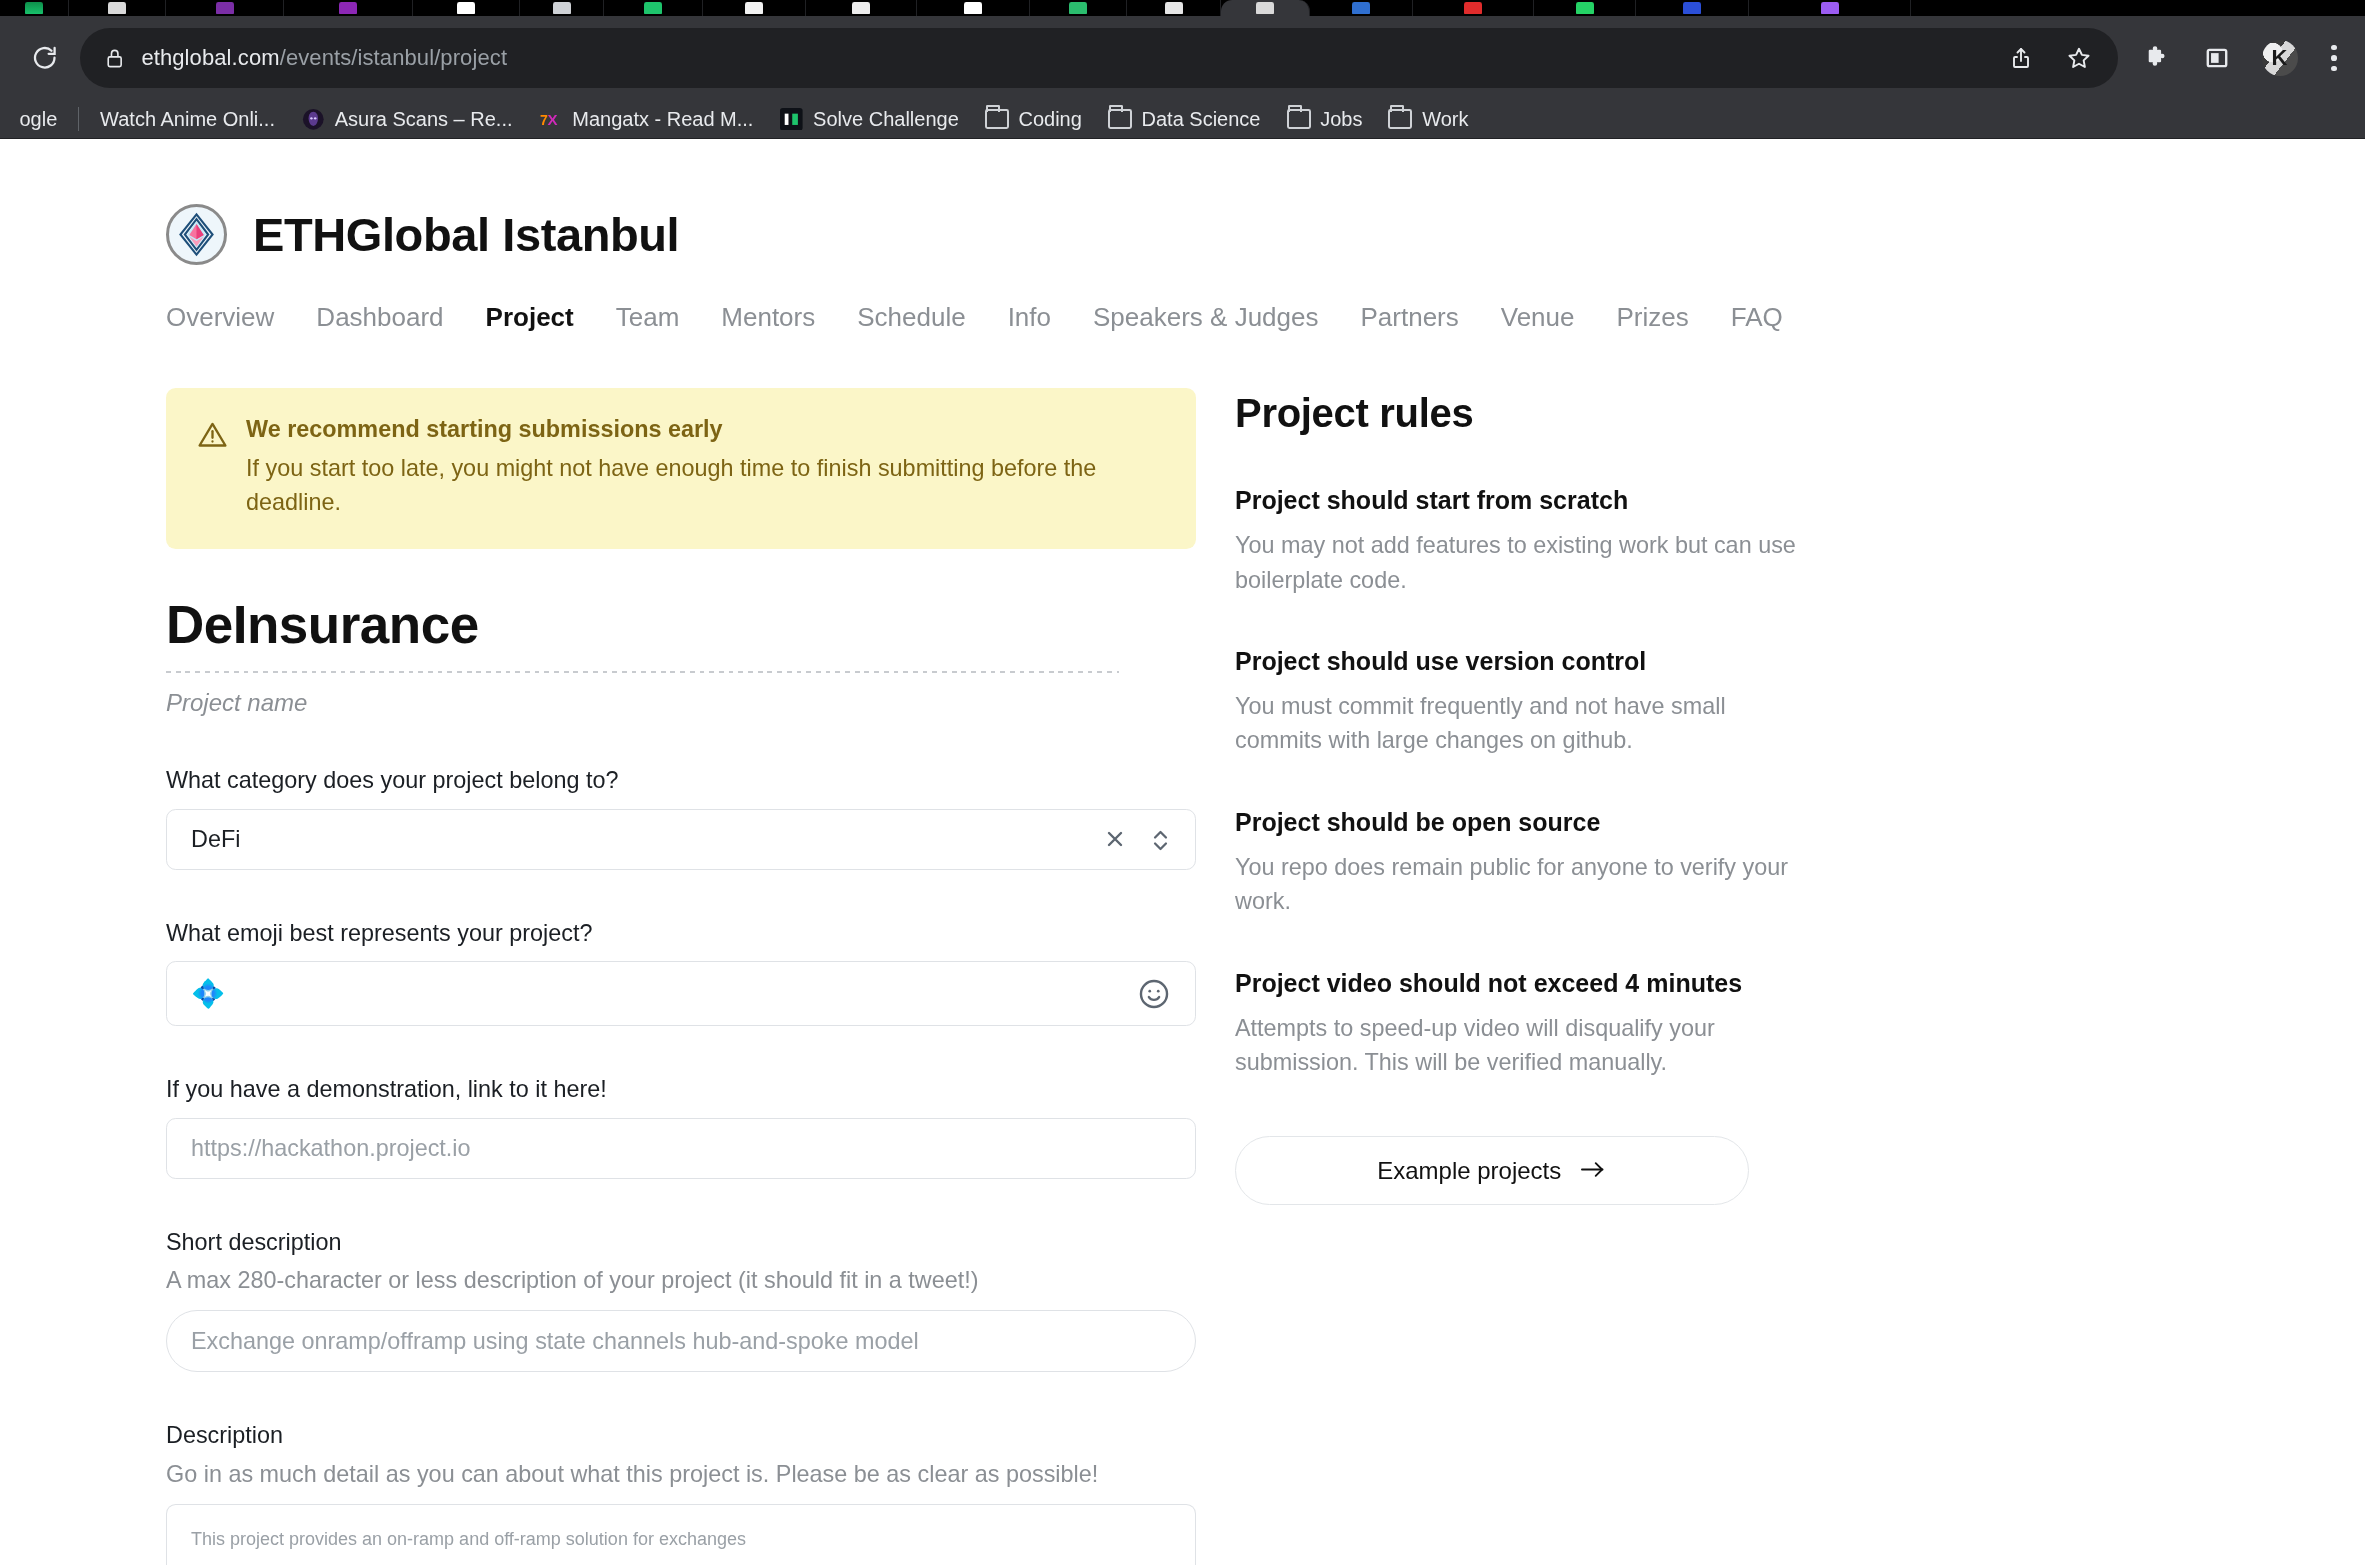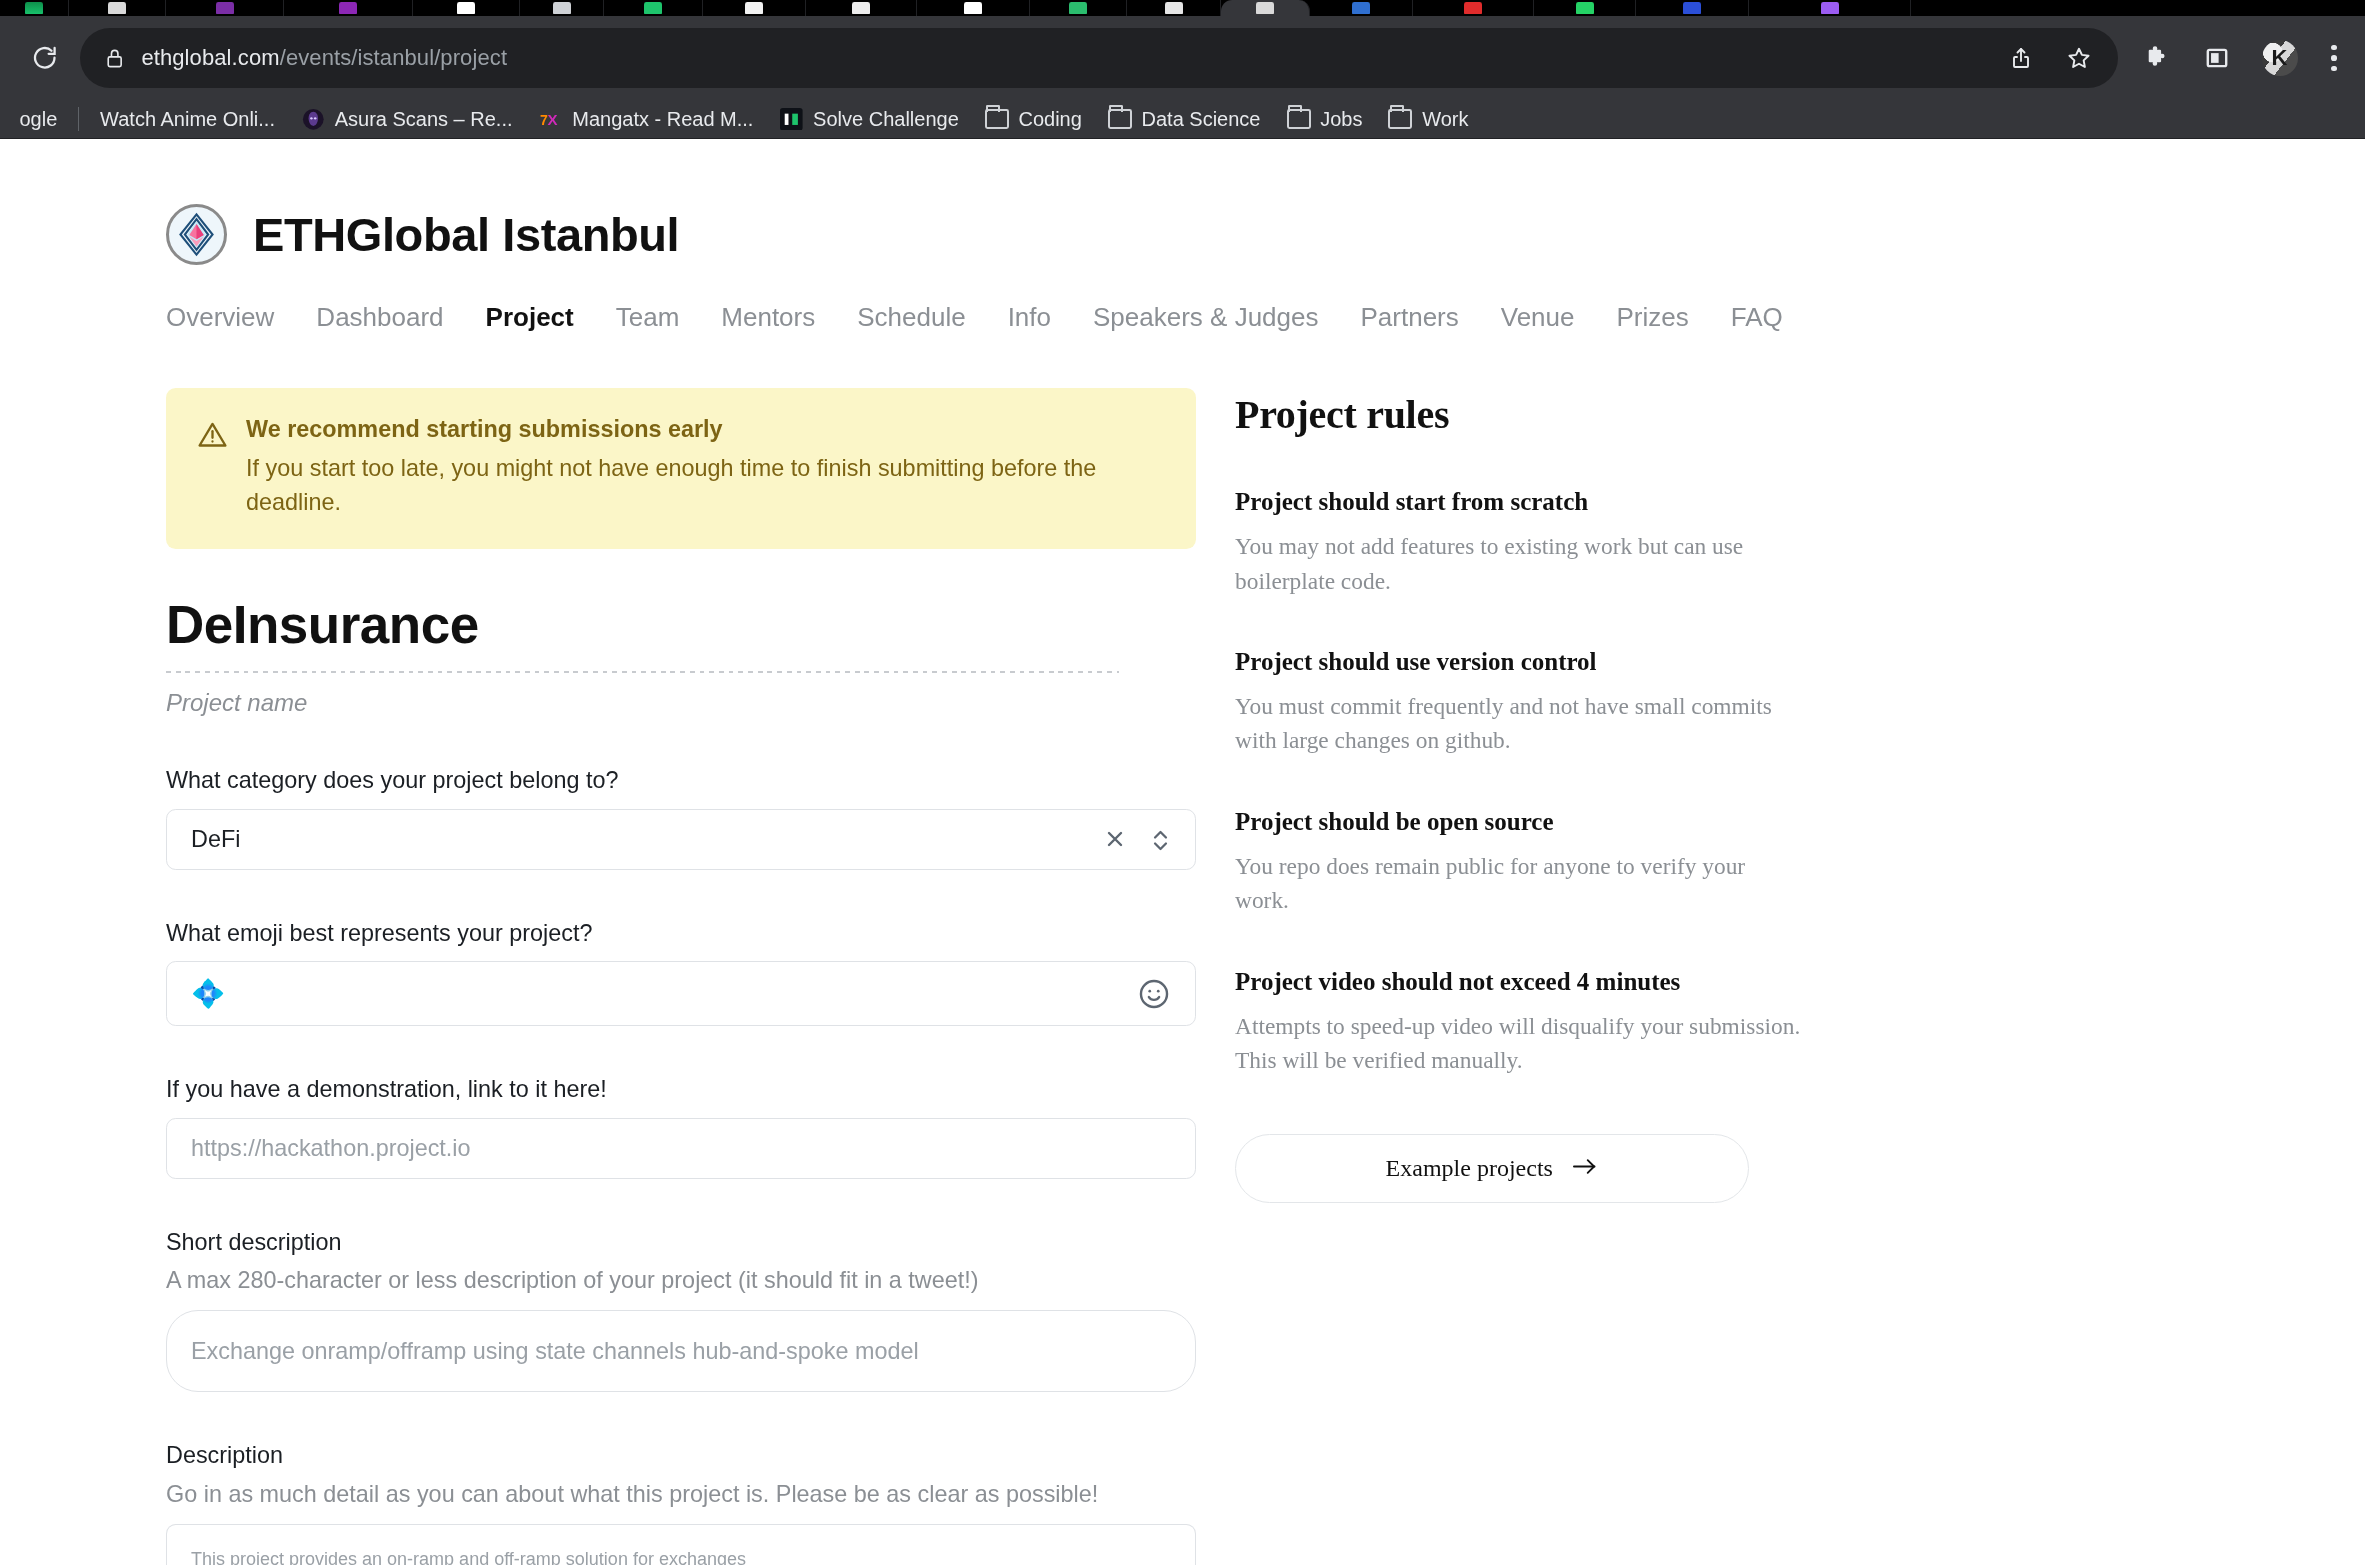--- a/index.html
+++ b/index.html
@@ -172,31 +172,31 @@
   .ctrl-actions { margin-left: auto; display: flex; align-items: center; gap: 22.6px; }
   .clear-x { width: 24px; height: 24px; cursor: pointer; }
   .spinner { width: 21px; height: 27.5px; cursor: pointer; }
 
   #emoji-ctrl { height: 65px; }
   #emoji-value { font-size: 27.5px; line-height: 1; }
   #emoji-picker-btn {
     margin-left: auto; width: 34px; height: 34px; cursor: pointer;
   }
 
-  #short-desc-ctrl { height: 82px; border-radius: 32px; }
+  #short-desc-ctrl { height: 62px; border-radius: 32px; }
   #description-area {
     width: 1030px; height: 97px; border: 1.6px solid #dfe2e6;
     border-top-left-radius: 9.7px; border-top-right-radius: 9.7px;
     background: #fff; padding: 21px 24px; overflow: hidden;
     border-bottom: none;
   }
   #description-placeholder { font-size: 18px; color: #9aa0a6; line-height: 1.5; }
 
   
-  #right-rail { width: 566px; flex: 0 0 auto; margin-left: 39px; padding-top: 3.2px; font-family: Liberation Serif, serif; }
+  #right-rail { width: 566px; flex: 0 0 auto; margin-left: 39px; padding-top: 3.2px; }
   #rules-title { font-size: 40px; font-weight: bold; color: #111; letter-spacing: -0.3px; }
   .rule { margin-top: 50px; }
   .rule-title { font-size: 25px; font-weight: bold; color: #111; margin-bottom: 13px; }
   .rule-body { font-size: 23.4px; color: #8b8f94; line-height: 1.47; }
   #example-projects-btn {
     margin-top: 57px; width: 514px; height: 69px;
     border: 1.6px solid #e3e6e9; border-radius: 36px;
     display: flex; align-items: center; justify-content: center; gap: 18px;
     cursor: pointer; background: #fff;
   }

